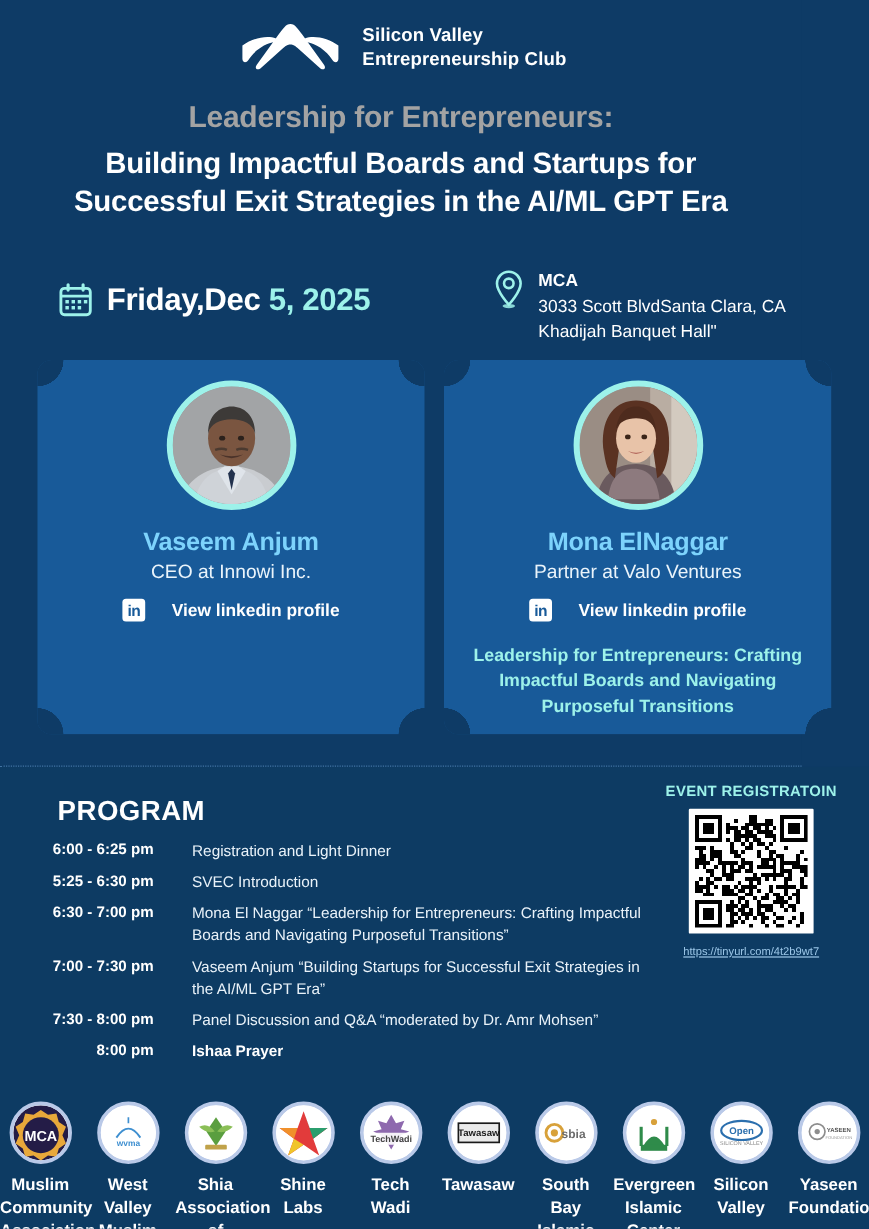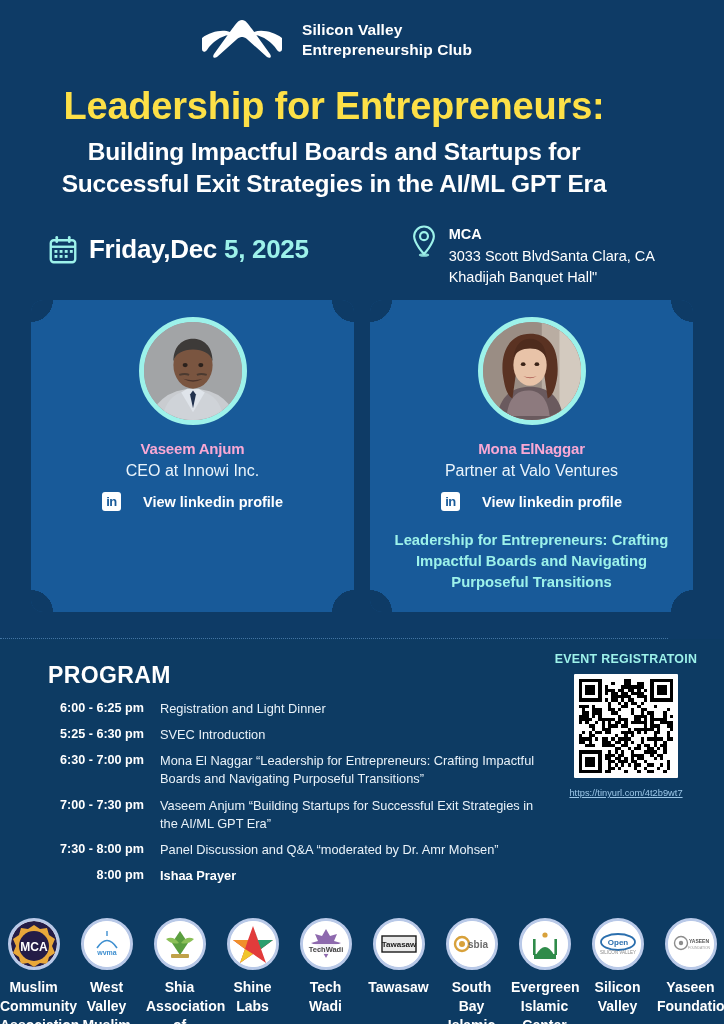--- a/index.html
+++ b/index.html
@@ -26,21 +26,21 @@
     color: #ffffff; font-weight: bold; font-size: 15.5px;
     line-height: 1.28; letter-spacing: .1px;
   }
 
   
   .title-wrap {
     position: absolute; top: 84px; left: 0; width: 100%;
     text-align: center;
   }
   .title-main {
-    color: #fde047; font-weight: bold; font-size: 38px;
+    color: #a3a3a3; font-weight: bold; font-size: 25px;
     letter-spacing: -.2px; line-height: 1.18;
   }
   .title-sub {
     color: #ffffff; font-weight: bold; font-size: 24.5px;
     line-height: 1.33; margin-top: 7px; letter-spacing: -.2px;
   }
 
   
   .meta-row {
     position: absolute; top: 224px; left: 0; width: 100%;
@@ -89,21 +89,21 @@
   }
   .avatar {
     width: 108px; height: 108px; border-radius: 50%;
     margin: 17px auto 0;
     border: 5px solid #9df2ea;
     overflow: hidden; position: relative;
     background: #9a9a9a;
   }
   .avatar svg { display: block; width: 100%; height: 100%; }
   .sp-name {
-    color: #f9a8d4; font-weight: bold; font-size: 15px;
+    color: #7dd3fc; font-weight: bold; font-size: 21px;
     margin-top: 15px; letter-spacing: -.2px;
   }
   .sp-role { color: #eaf4fb; font-size: 16px; margin-top: 5px; }
   .li-row {
     display: flex; align-items: center; justify-content: center;
     gap: 22px; margin-top: 12px;
   }
   .li-badge {
     width: 19px; height: 19px; border-radius: 3px; background: #ffffff;
     color: #185a99; font-weight: bold; font-size: 13px;
@@ -128,21 +128,21 @@
   
   .program-title {
     position: absolute; top: 662px; left: 48px;
     color: #ffffff; font-weight: bold; font-size: 23px; letter-spacing: .4px;
   }
   .agenda {
     position: absolute; top: 700px; left: 44px; width: 510px;
   }
   .ag-row { display: flex; margin-bottom: 8px; }
   .ag-time {
-    width: 116px; flex: 0 0 116px; text-align: right; padding-right: 16px;
+    width: 116px; flex: 0 0 116px; text-align: right; padding-right: 32px;
     color: #ffffff; font-weight: bold; font-size: 12.6px;
     line-height: 1.42; white-space: nowrap;
   }
   .ag-desc {
     color: #e9f2f9; font-size: 12.8px; line-height: 1.42;
     flex: 1 1 auto;
   }
   .ag-desc.strong { font-weight: bold; color: #ffffff; }
 
   

